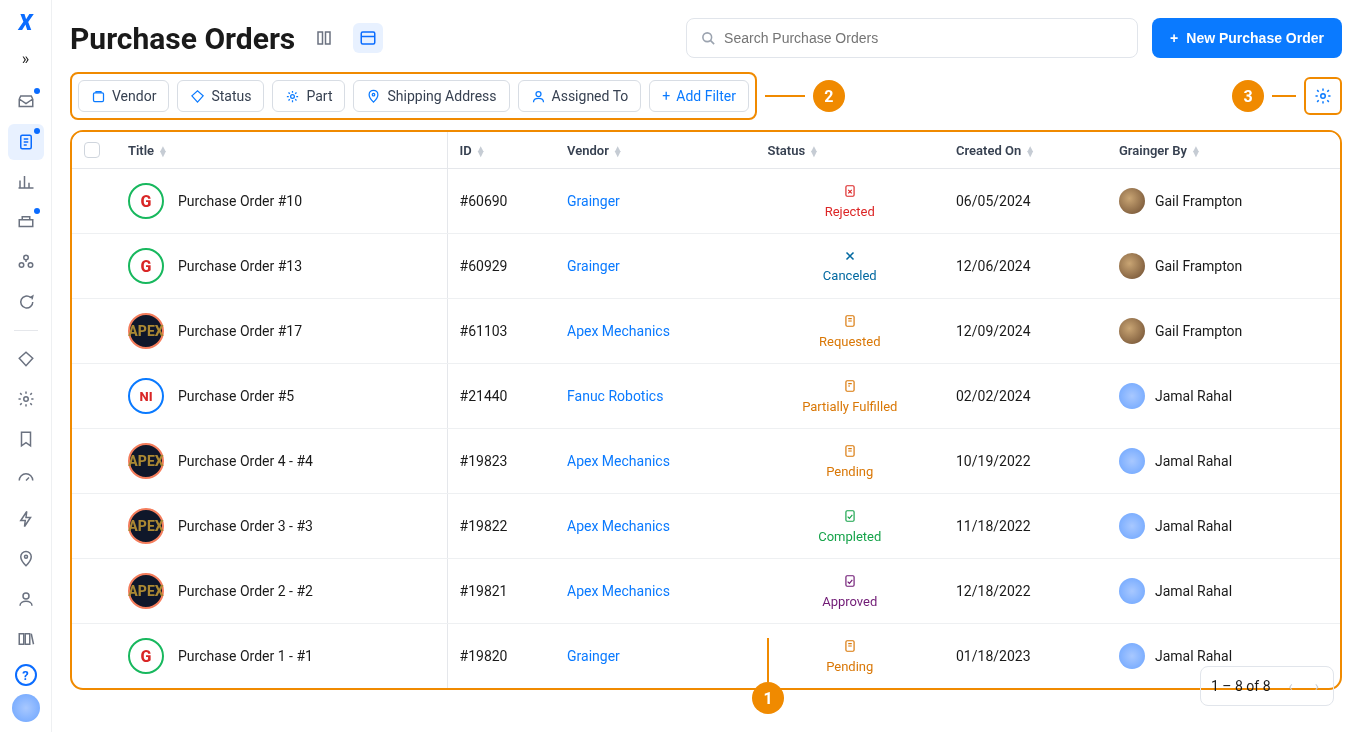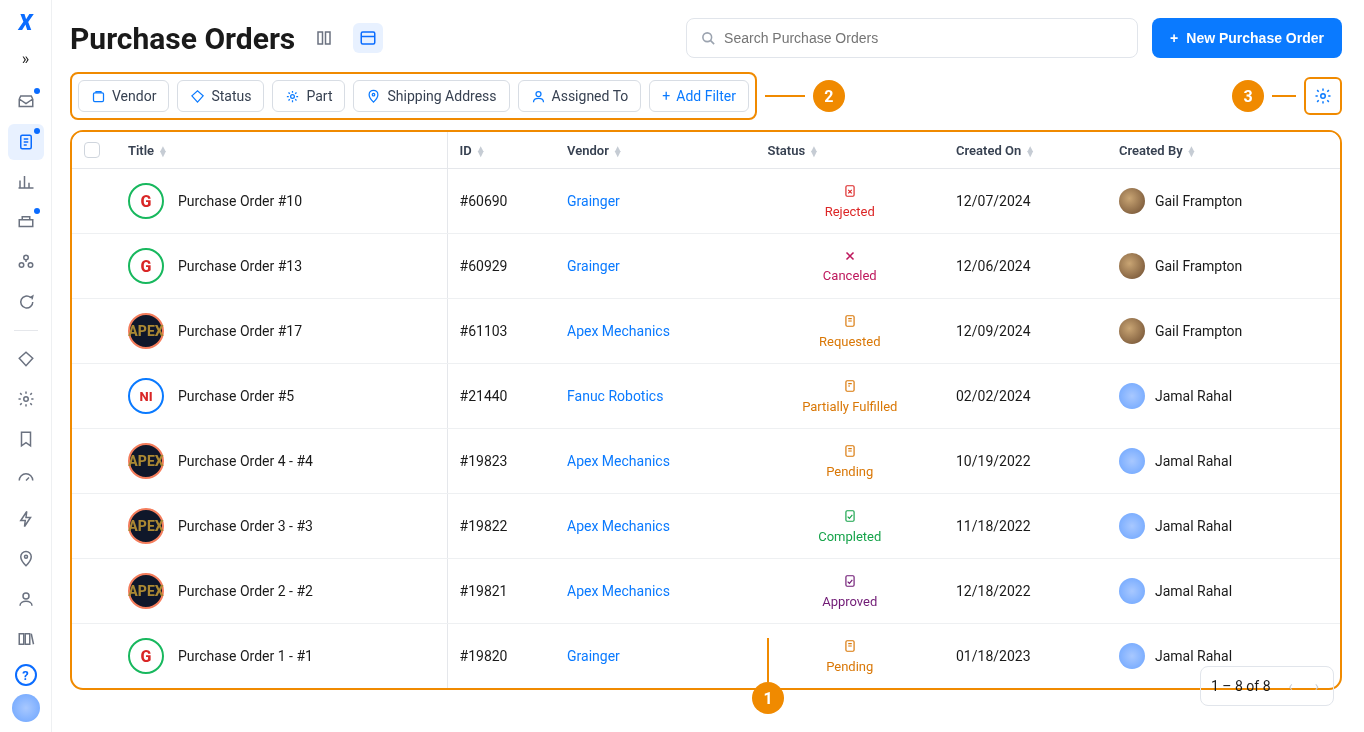--- a/index.html
+++ b/index.html
@@ -43,21 +43,21 @@
 .vendor-logo { width: 36px; height: 36px; border-radius: 50%; display: flex; align-items: center; justify-content: center; font-weight: 800; font-size: 16px; }
 .logo-g { border: 2px solid #18b85e; color: #d92626; background: #fff; }
 .logo-a { border: 2px solid #f47d5c; color: #a83; font-size: 14px; background: #0f172a; }
 .logo-n { border: 2px solid #0a7aff; color: #d92626; background: #fff; font-size: 13px; }
 .id-cell { width: 108px; color: #6b7280; }
 .id-col { border-left: 1px solid #e5e7eb; }
 .vendor-link { color: #0a7aff; cursor: pointer; }
 .status { display: flex; align-items: center; gap: 6px; font-size: 13px; flex-direction: column; }
 .st-icon { font-size: 13px; }
 .st-rejected { color: #dc2626; }
-.st-canceled { color: #be185d; }
+.st-canceled { color: #0369a1; }
 .st-requested { color: #d97706; }
 .st-partial { color: #d97706; }
 .st-pending { color: #d97706; }
 .st-completed { color: #16a34a; }
 .st-approved { color: #701a75; }
 .user-cell { display: flex; align-items: center; gap: 10px; }
 .av { width: 26px; height: 26px; border-radius: 50%; }
 .av-g { background: radial-gradient(circle at 40% 40%, #c9a574, #6b4a2e); }
 .av-j { background: radial-gradient(circle, #a8c8ff, #6ba4ff); }
 .callout-1 { position: absolute; left: 700px; top: 638px; display: flex; flex-direction: column; align-items: center; }
@@ -278,21 +278,21 @@
                   <span>▼</span>
                 </span></th>
             <th><span>Status</span><span class="sort">
                   <span>▲</span>
                   <span>▼</span>
                 </span></th>
             <th><span>Created On</span><span class="sort">
                   <span>▲</span>
                   <span>▼</span>
                 </span></th>
-            <th><span>Created By</span><span class="sort">
+            <th><span>Grainger By</span><span class="sort">
                   <span>▲</span>
                   <span>▼</span>
                 </span></th>
           </tr>
         </thead>
         <tbody id="tbody">
             <tr>
     <td></td>
     <td>
                 <div class="title-cell">
@@ -306,21 +306,21 @@
                 <div class="status st-rejected">
                   <span class="st-icon">
                     <svg width="14" height="14" viewBox="0 0 24 24" fill="none" stroke="currentColor" stroke-width="2">
                       <rect x="5" y="3" width="14" height="18" rx="2"></rect>
                       <path d="M9 10l6 6M15 10l-6 6"></path>
                     </svg>
                   </span>
                   <span>Rejected</span>
                 </div>
               </td>
-    <td>12/07/2024</td>
+    <td>06/05/2024</td>
     <td>
                 <div class="user-cell">
                   <div class="av av-g"></div>
                   <span>Gail Frampton</span>
                 </div>
               </td>
   </tr>
             <tr>
     <td></td>
     <td>

